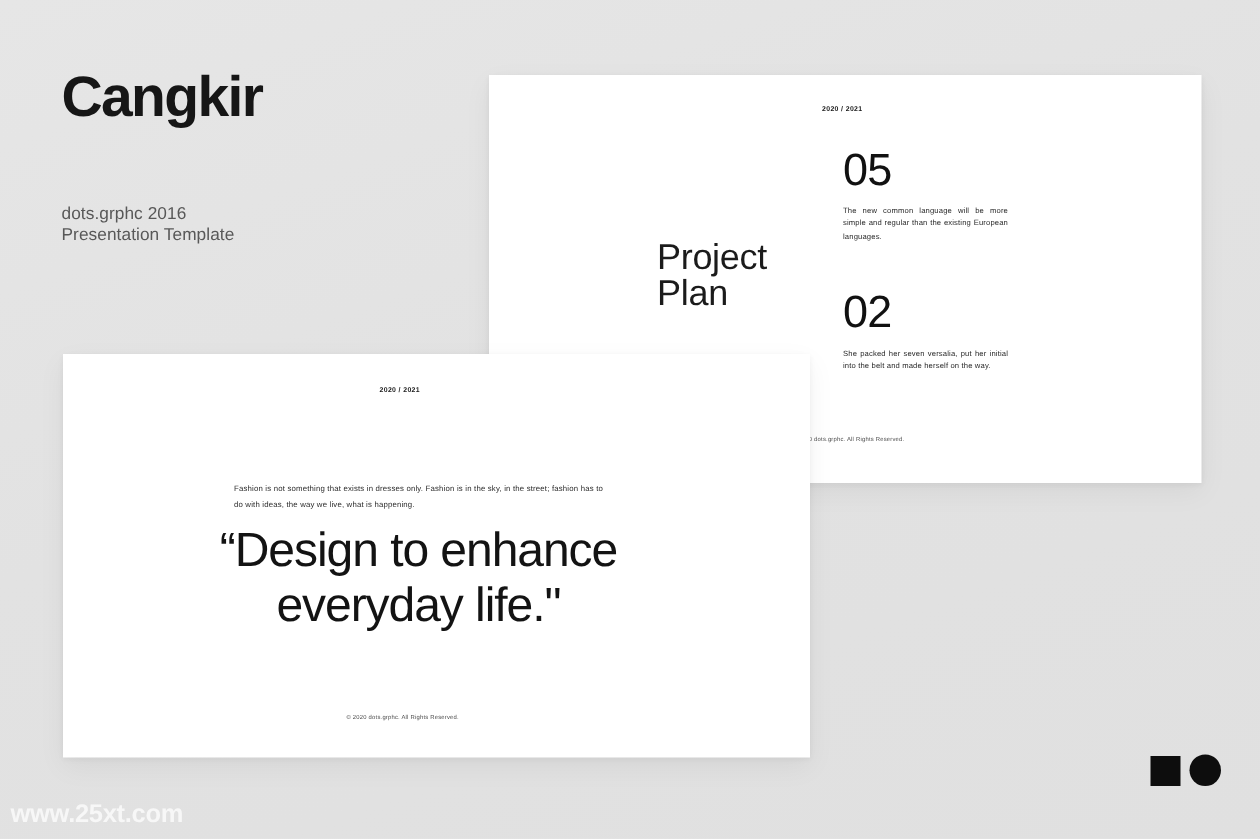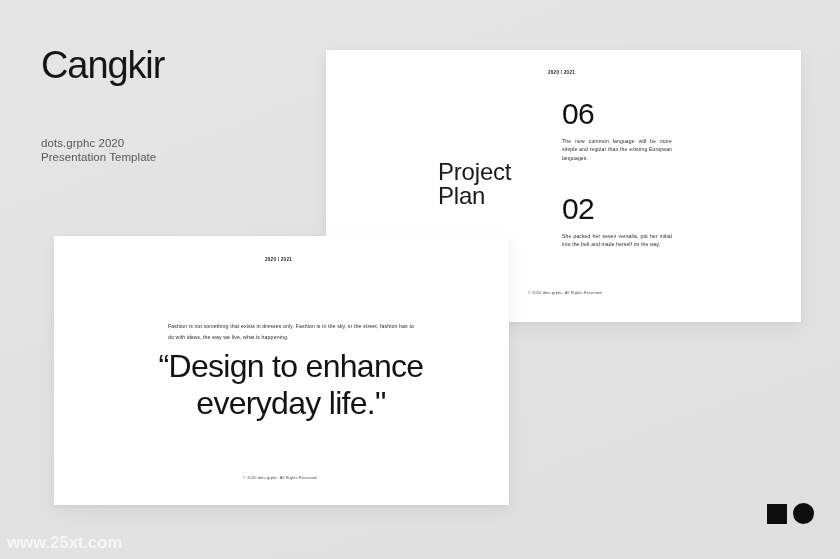--- a/index.html
+++ b/index.html
@@ -23,21 +23,21 @@
 
   
   .brand {
     position: absolute;
     left: 41px;
     top: 46px;
     width: 260px;
   }
   .brand-title {
     font-size: 38px;
-    font-weight: 400;
+    font-weight: 700;
     letter-spacing: -1.1px;
     color: #161616;
     line-height: 1;
     margin: 0;
   }
   .brand-sub {
     position: absolute;
     left: 41px;
     top: 137px;
     font-size: 11.5px;
@@ -57,23 +57,23 @@
   
   #slide-project-plan {
     left: 326px;
     top: 50px;
     width: 475px;
     height: 272px;
     z-index: 2;
   }
   
   #slide-quote {
-    left: 54px;
+    left: 42px;
     top: 236px;
-    width: 455px;
+    width: 498px;
     height: 269px;
     z-index: 3;
   }
 
   .slide-date {
     position: absolute;
     font-size: 4.6px;
     font-weight: 700;
     letter-spacing: 0.25px;
     color: #1a1a1a;
@@ -190,32 +190,32 @@
   }
 </style>
 </head>
 <body>
 
 <div id="stage">
 
   <div class="brand">
     <h1 class="brand-title">Cangkir</h1>
   </div>
-  <div class="brand-sub">dots.grphc 2020
+  <div class="brand-sub">dots.grphc 2016
 Presentation Template</div>
 
   <div class="slide" id="slide-project-plan">
 
     <div class="slide-date" id="pp-date">2020 / 2021</div>
 
     <div class="pp-heading">Project
 Plan</div>
 
     <div class="pp-block" id="pp-block-05">
-      <p class="pp-num">06</p>
+      <p class="pp-num">05</p>
       <p class="pp-body">The new common language will be more simple and regular than the existing European languages.</p>
     </div>
 
     <div class="pp-block" id="pp-block-06">
       <p class="pp-num">02</p>
       <p class="pp-body">She packed her seven versalia, put her initial into the belt and made herself on the way.</p>
     </div>
 
     <div class="slide-footer" id="pp-footer">© 2020 dots.grphc. All Rights Reserved.</div>
   </div>

